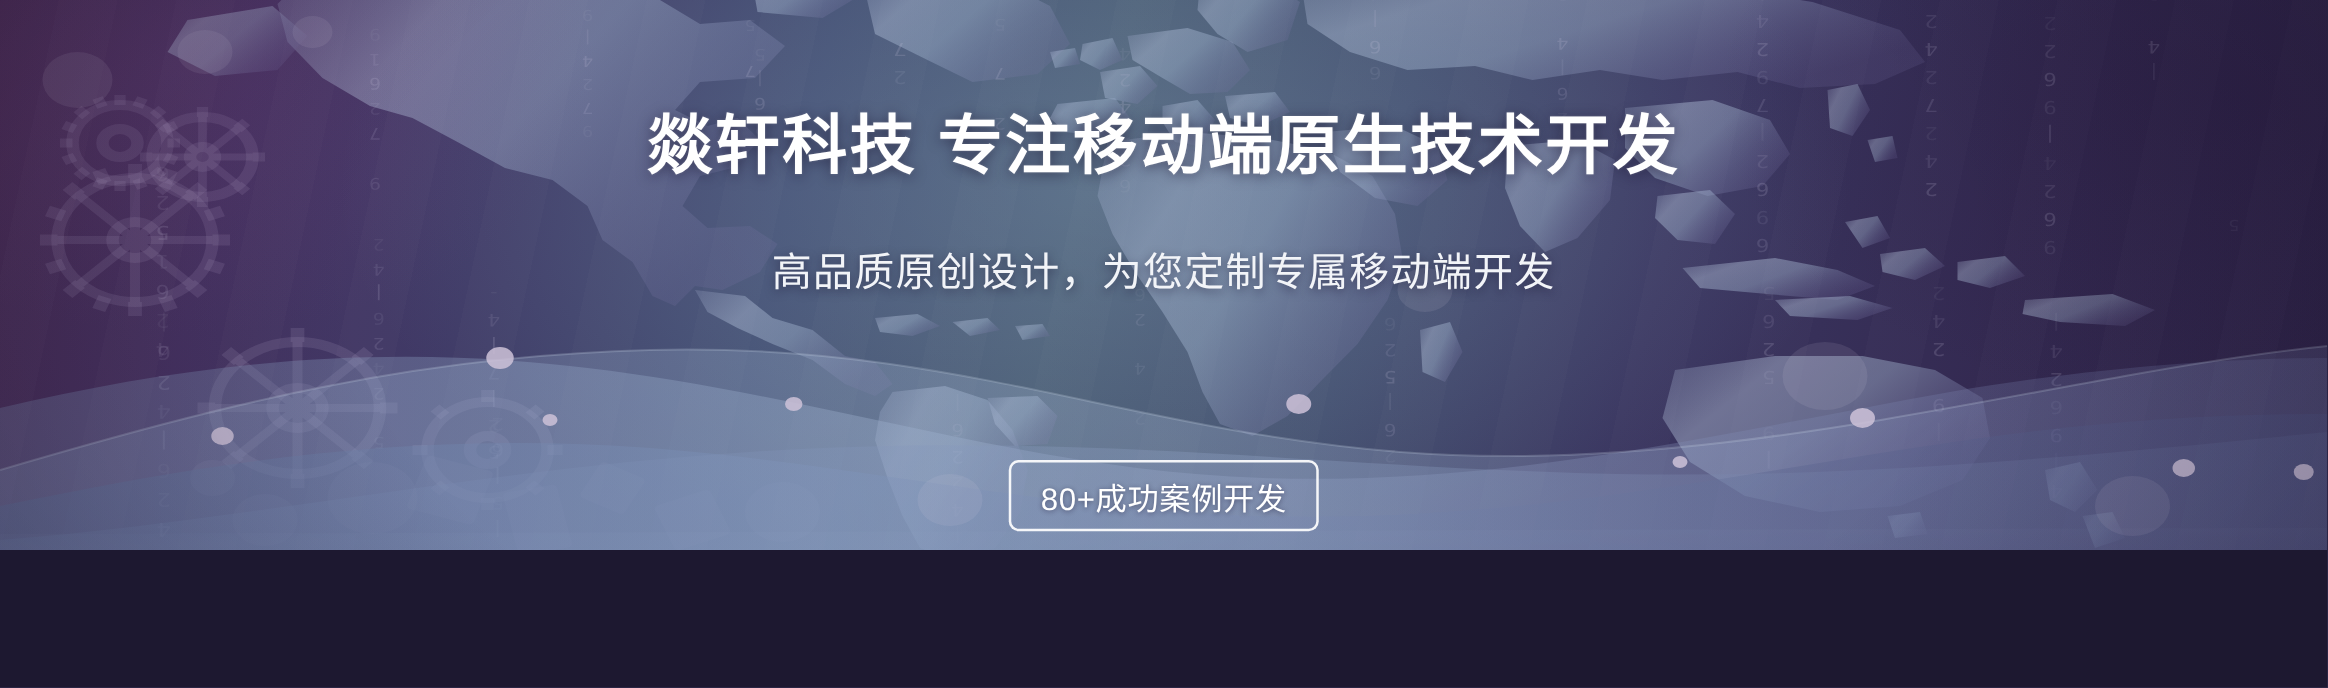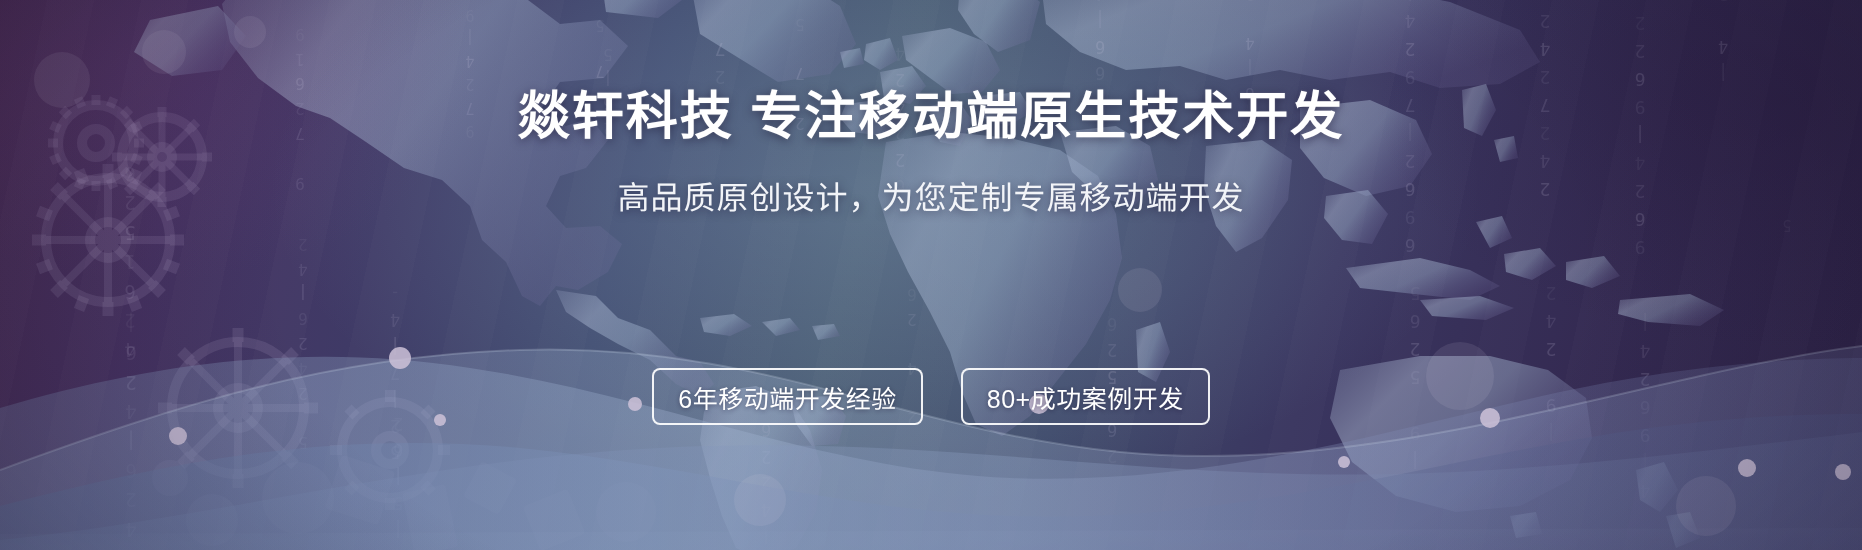--- a/index.html
+++ b/index.html
@@ -8,21 +8,21 @@
     padding: 0;
     background: #1d1830;
   }
   body {
     font-family: "Liberation Sans", "DejaVu Sans", sans-serif;
   }
 
   .banner {
     position: relative;
     width: 1862px;
-    height: 550px;
+    height: 440px;
     overflow: hidden;
     background: #3a3358;
   }
 
   
   .layer {
     position: absolute;
     inset: 0;
     width: 100%;
     height: 100%;
@@ -88,21 +88,21 @@
     font-weight: bold;
     letter-spacing: 2px;
     color: #ffffff;
     text-shadow: 0 2px 10px rgba(22,16,46,0.55), 0 0 2px rgba(255,255,255,0.25);
     white-space: nowrap;
   }
 
   .subheadline {
     margin: 0;
     position: absolute;
-    top: 172px;
+    top: 192px;
     left: 0;
     right: 0;
     text-align: center;
     font-size: 32px;
     font-weight: normal;
     letter-spacing: 1px;
     color: #f2f4f8;
     text-shadow: 0 2px 8px rgba(22,16,46,0.50);
     white-space: nowrap;
   }
@@ -526,18 +526,17 @@
 
   <div class="layer bg-vignette"></div>
 
   <div class="content">
 
     <h1 class="headline">燚轩科技 专注移动端原生技术开发</h1>
 
     <p class="subheadline">高品质原创设计，为您定制专属移动端开发</p>
 
     <div class="badges">
-      <div class="badge">6年移动端开发经验</div>
       <div class="badge">80+成功案例开发</div>
     </div>
 
   </div>
 </div>
 
 </body></html>

